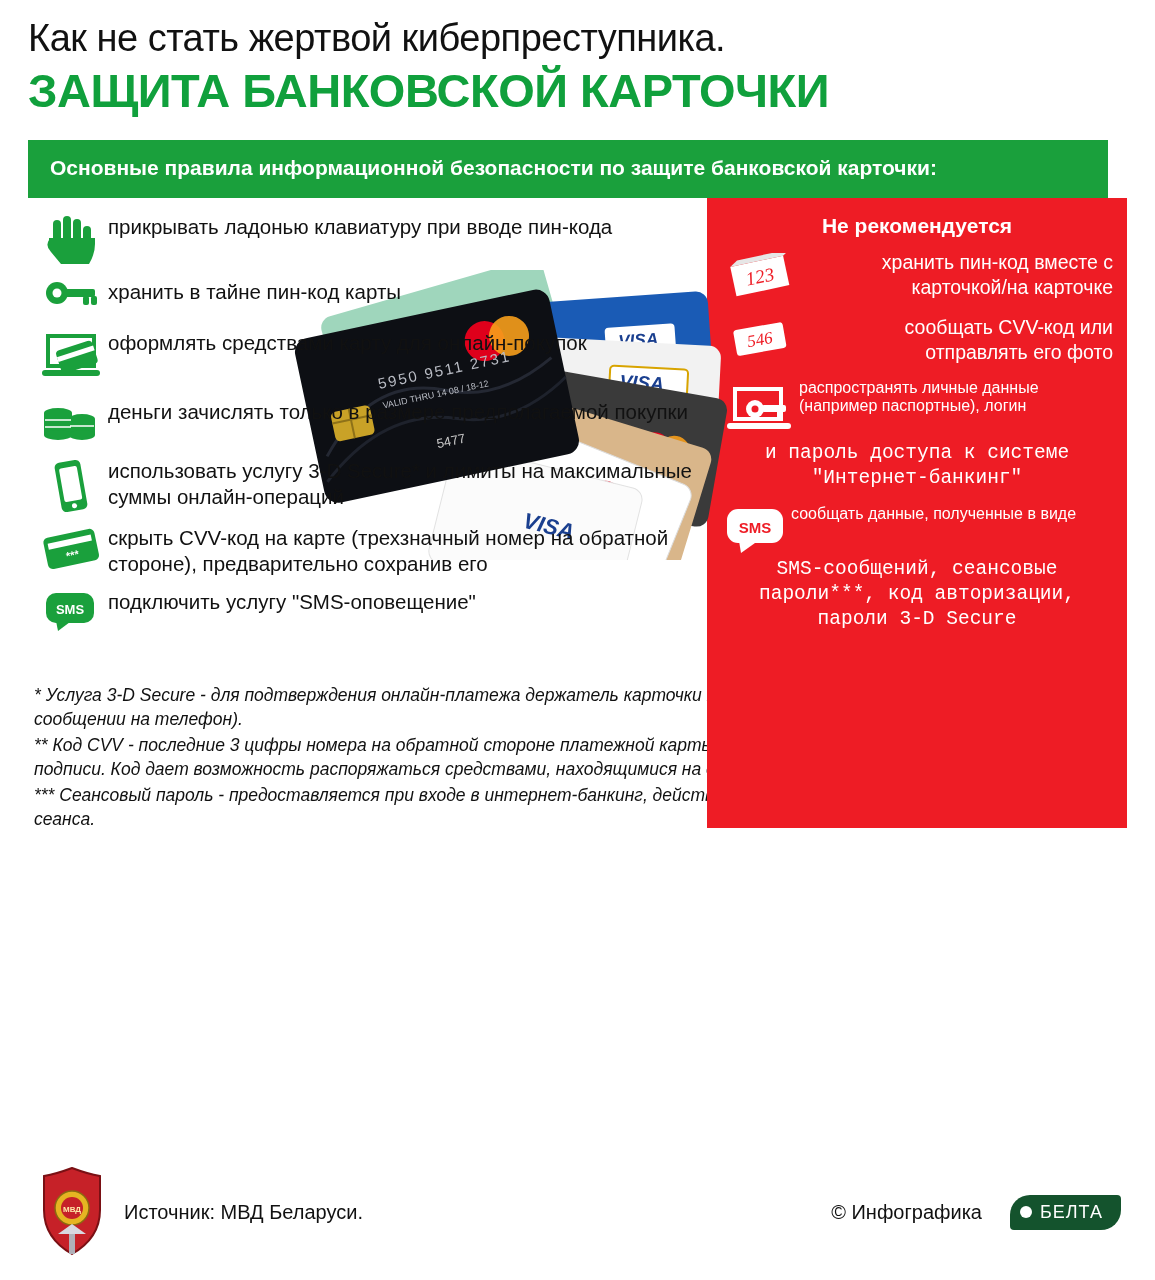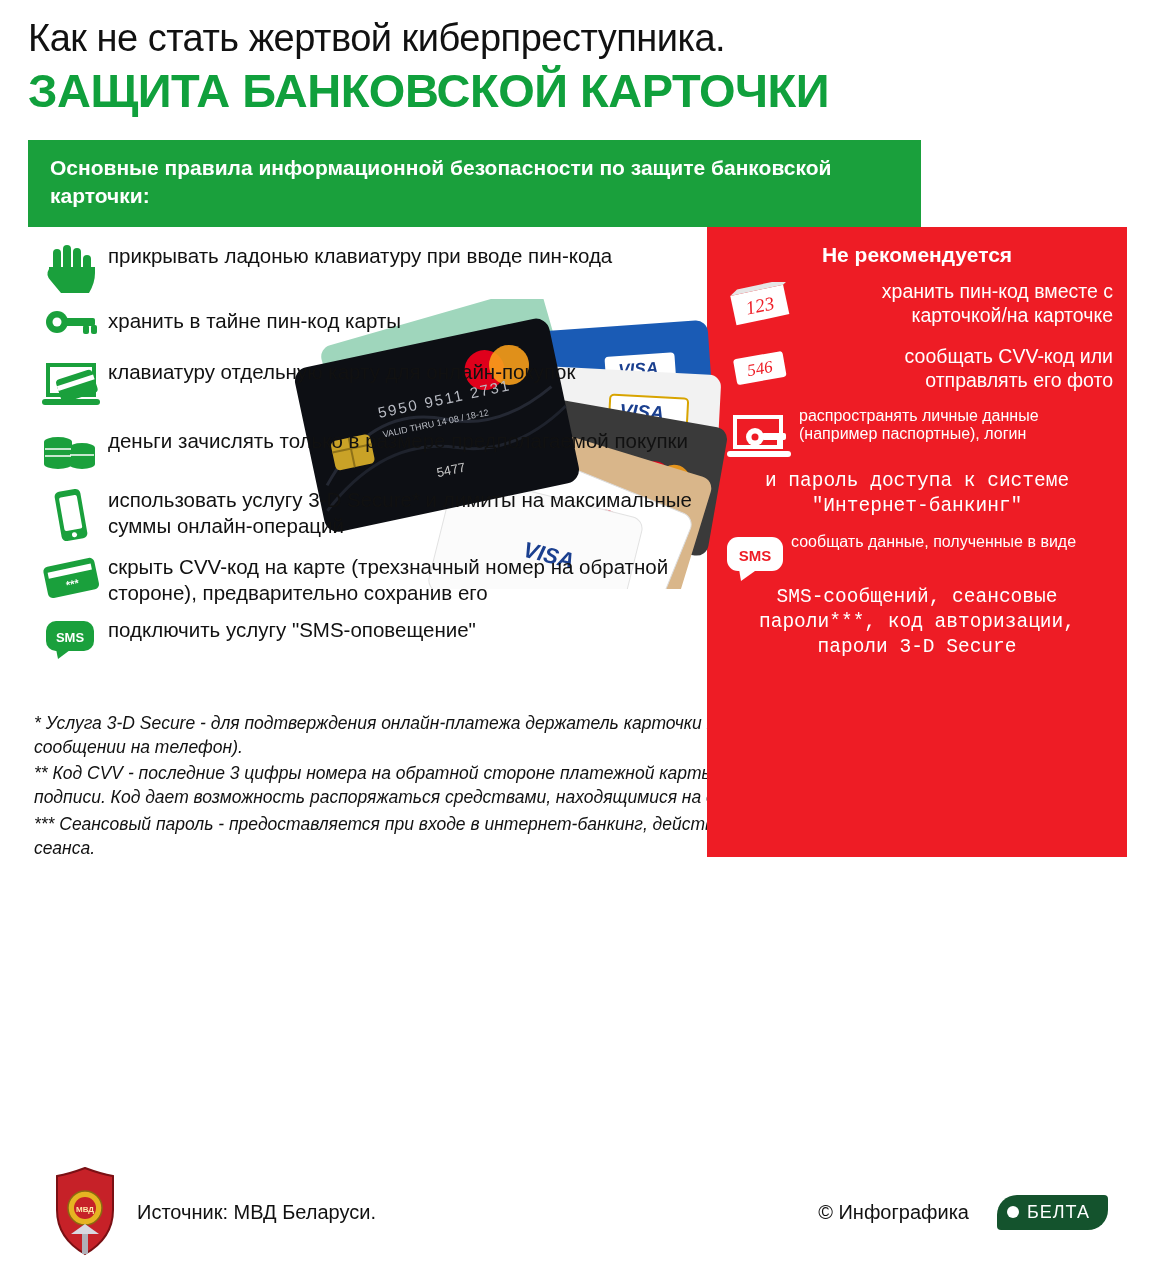--- a/index.html
+++ b/index.html
@@ -34,21 +34,21 @@
 
   
   .banner {
     margin:22px 28px 0 28px;
     background:#1AA03C;
     color:#fff;
     font-weight:bold;
     font-size:21px;
     line-height:1.35;
     padding:14px 20px 16px 22px;
-    width:893px;
+    width:1080px;
   }
 
   
   .body-wrap {
     position:relative;
     margin:0 28px;
     width:1099px;
   }
 
   .left-col {
@@ -136,21 +136,21 @@
   }
   .notes p { margin:0 0 2px 0; }
 
   
   .footer {
     position:absolute;
     left:0; right:0; bottom:18px;
     height:100px;
     display:flex;
     align-items:center;
-    padding:0 47px;
+    padding:0 34px;
     justify-content:center;
   }
   .source-text {
     font-size:20px;
     color:#111;
     margin-left:14px;
   }
   .copyright {
     margin-left:auto;
     display:flex;
@@ -295,21 +295,21 @@
               <g fill="#1AA03C">
                 <path d="M8 6 h46 v30 h-46z" fill="none" stroke="#1AA03C" stroke-width="4"></path>
                 <rect x="2" y="40" width="58" height="6" rx="3"></rect>
                 <g transform="rotate(-18 34 28)">
                   <rect x="18" y="16" width="38" height="24" rx="4" fill="#1AA03C"></rect>
                   <rect x="18" y="22" width="38" height="5" fill="#ffffff"></rect>
                 </g>
               </g>
             </svg>
         </div>
-        <div class="txt">клавиатуру отдельную карту для онлайн-покупок</div>
+        <div class="txt">оформлять средствами карту для онлайн-покупок</div>
       </div>
 
       <div class="rule">
         <div class="ico">
           <svg width="60" height="48" viewBox="0 0 60 48">
               <g fill="#1AA03C">
                 <ellipse cx="17" cy="14" rx="14" ry="5"></ellipse>
                 <rect x="3" y="14" width="28" height="22"></rect>
                 <ellipse cx="17" cy="36" rx="14" ry="5"></ellipse>
                 <ellipse cx="41" cy="20" rx="13" ry="5"></ellipse>

